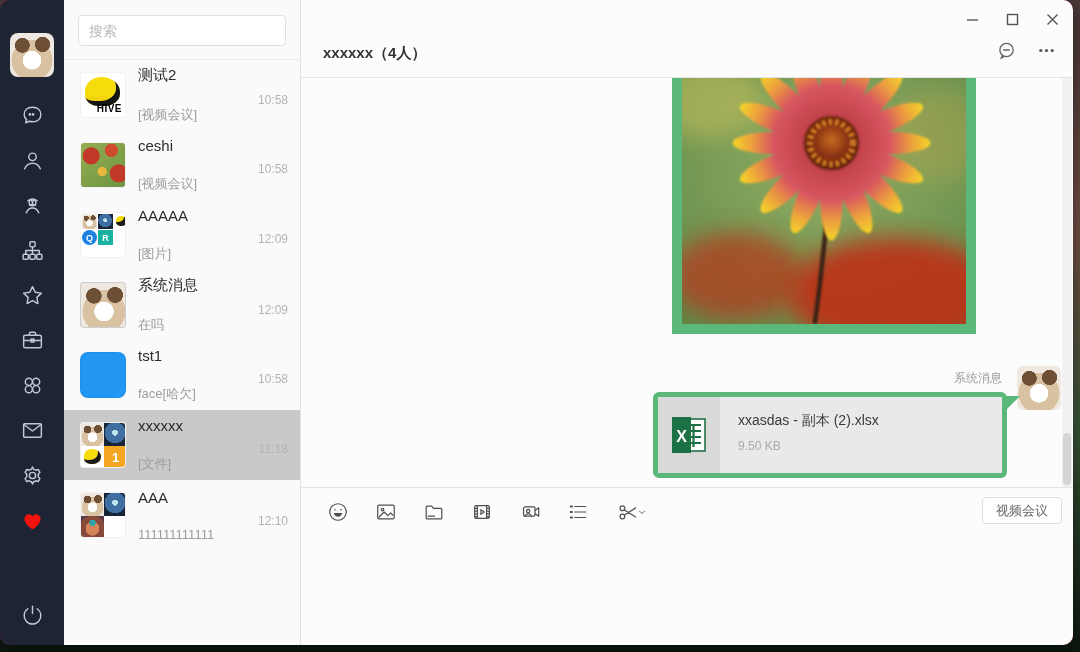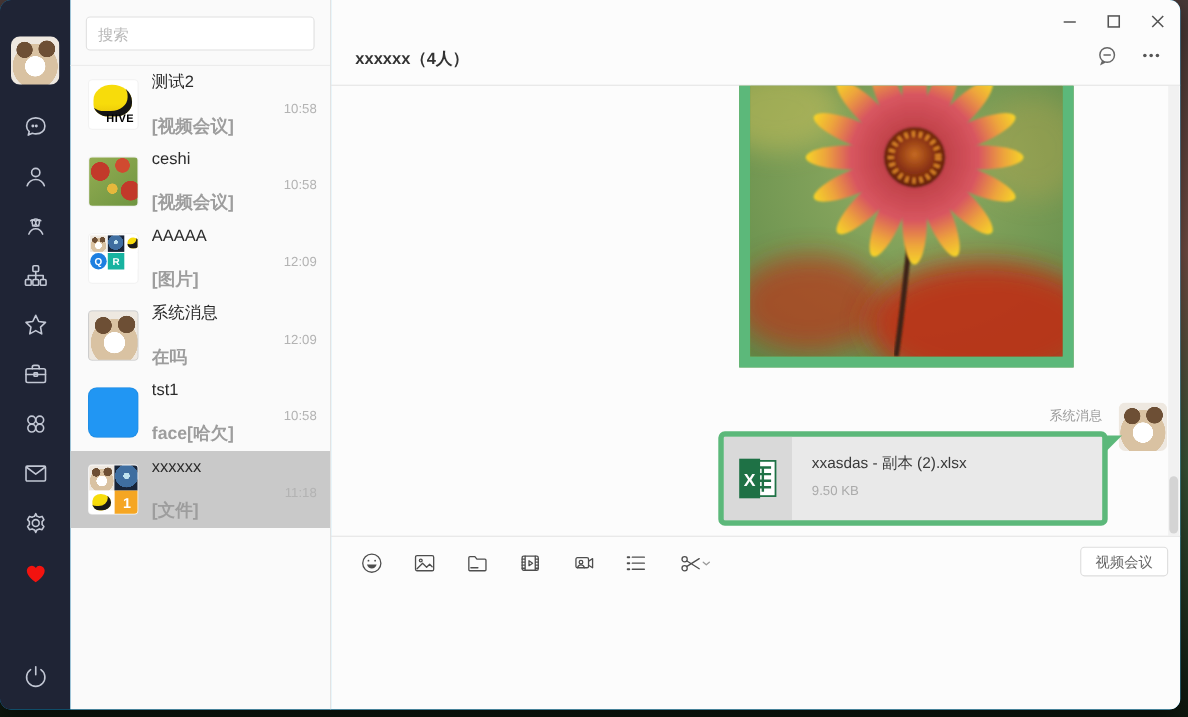--- a/index.html
+++ b/index.html
@@ -1,21 +1,21 @@
 <!DOCTYPE html>
 <html><head>
 <meta charset="utf-8">
 <style>
   * { margin:0; padding:0; box-sizing:border-box; }
   html,body { width:1080px; height:652px; overflow:hidden;
     font-family:"Liberation Sans", sans-serif; }
   body { background:linear-gradient(180deg,#4a3a38 0%,#7a5248 35%,#3c5a3a 65%,#0e180f 100%); }
 
   .window { position:absolute; left:0; top:0; width:1073px; height:645px;
-    border-radius:10px; overflow:hidden; background:#0ea5e9; display:flex;
+    border-radius:10px; overflow:hidden; background:#be185d; display:flex;
     box-shadow:0 6px 24px rgba(0,0,0,.55); }
 
   
   .rail { width:64px; background:#1f2435; flex:none; display:flex; flex-direction:column; align-items:center; }
   .rail-avatar { width:44px; height:44px; margin-top:33px; border-radius:8px; overflow:hidden;
     background:#d8d8d8; flex:none; cursor:pointer; }
   .rail-nav { display:flex; flex-direction:column; align-items:center; gap:19px; margin-top:25px; }
   .rail-ic { width:26px; height:26px; display:flex; align-items:center; justify-content:center; cursor:pointer; }
   .rail-ic svg { width:25px; height:25px; stroke:#c2c7d4; fill:none; stroke-width:1.4; stroke-linecap:round; stroke-linejoin:round; }
   .rail-ic.heart svg { stroke:none; fill:#f2130f; }
@@ -27,21 +27,21 @@
   .searchwrap input { width:100%; height:31px; border:1px solid #e0e0e0; border-radius:4px;
     padding:0 10px; font-size:14px; color:#333; background:#fff; outline:none; }
   .searchwrap input::placeholder { color:#b9b9b9; }
   .conv { height:70px; display:flex; align-items:center; padding:0 12px 0 16px; cursor:pointer; }
   .conv.selected { background:#c9c9c9; }
   .cav { width:46px; height:46px; border-radius:4px; flex:none; overflow:hidden; background:#fff; border:1px solid rgba(0,0,0,.05); }
   .cbody { flex:1; margin-left:12px; overflow:hidden; }
   .crow1 { display:flex; align-items:baseline;flex-direction:column; }
   .cname { font-size:15px; color:#2b2b2b; white-space:nowrap; }
   .ctime { margin-left:auto; font-size:12px; color:#b3b3b3; position:relative; top:8px; }
-  .cprev { font-size:16px; color:#9d9d9d; margin-top:7px; white-space:nowrap; overflow:hidden;font-weight:bold; }
+  .cprev { font-size:13px; color:#9d9d9d; margin-top:7px; white-space:nowrap; overflow:hidden; }
 
   
   .grid2 { display:grid; grid-template-columns:23px 23px; grid-template-rows:23px 23px; width:46px; height:46px; }
   .grid3 { display:grid; grid-template-columns:15px 15px 15px; grid-template-rows:15px 15px; gap:1px; padding:1px; background:#fff; }
   .tile { width:100%; height:100%; }
   .t-puppy { background:
     radial-gradient(circle at 28% 28%, #6d4f35 0 16%, rgba(0,0,0,0) 17%),
     radial-gradient(circle at 74% 26%, #6d4f35 0 16%, rgba(0,0,0,0) 17%),
     radial-gradient(circle at 50% 62%, #ffffff 0 26%, #d9c2a2 27% 58%, #eee8e0 59%); }
   .t-globe { background: radial-gradient(circle at 48% 42%, #bfe2ef 0 16%, #3f6ea0 17% 58%, #182438 59%); }
@@ -290,20 +290,35 @@
       </div>
       <div class="cbody">
         <div class="crow1">
             <span class="cname">xxxxxx</span>
           <span class="ctime">11:18</span>
           </div>
         <div class="cprev">[文件]</div>
       </div>
     </div>
 
+    <div class="conv">
+      <div class="cav grid2">
+        <div class="tile t-puppy"></div>
+          <div class="tile t-globe"></div>
+        <div class="tile t-person"></div>
+          <div class="tile t-white"></div>
+      </div>
+      <div class="cbody">
+        <div class="crow1">
+            <span class="cname">AAA</span>
+          <span class="ctime">12:10</span>
+          </div>
+        <div class="cprev">111111111111</div>
+      </div>
+    </div>
   </div>
 
   <div class="main">
 
     <div class="winctl">
       <div class="wbtn">
           <svg viewBox="0 0 13 13">
             <path d="M1 7h11"></path>
           </svg>
         </div>

